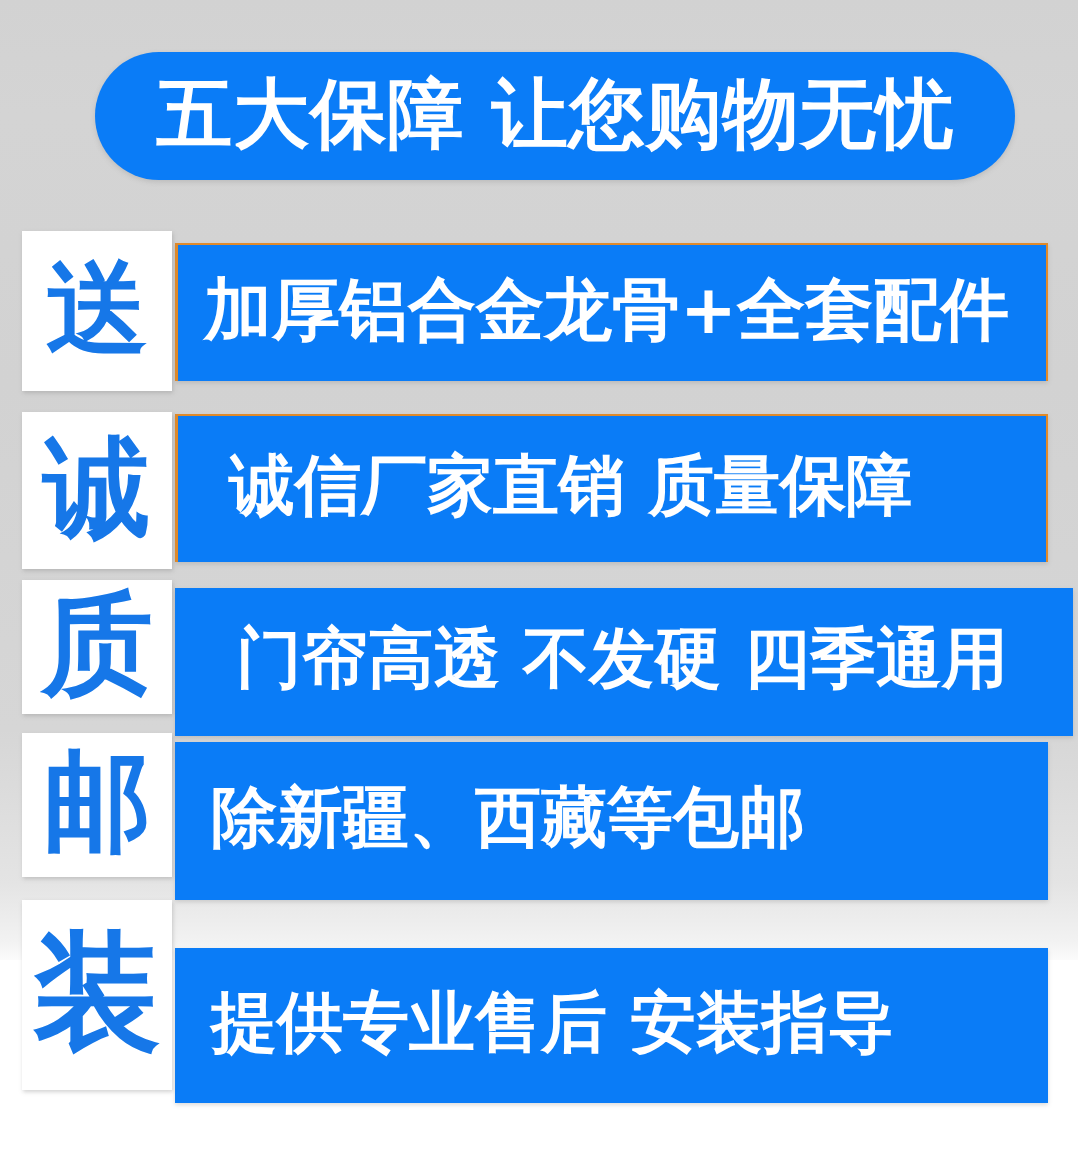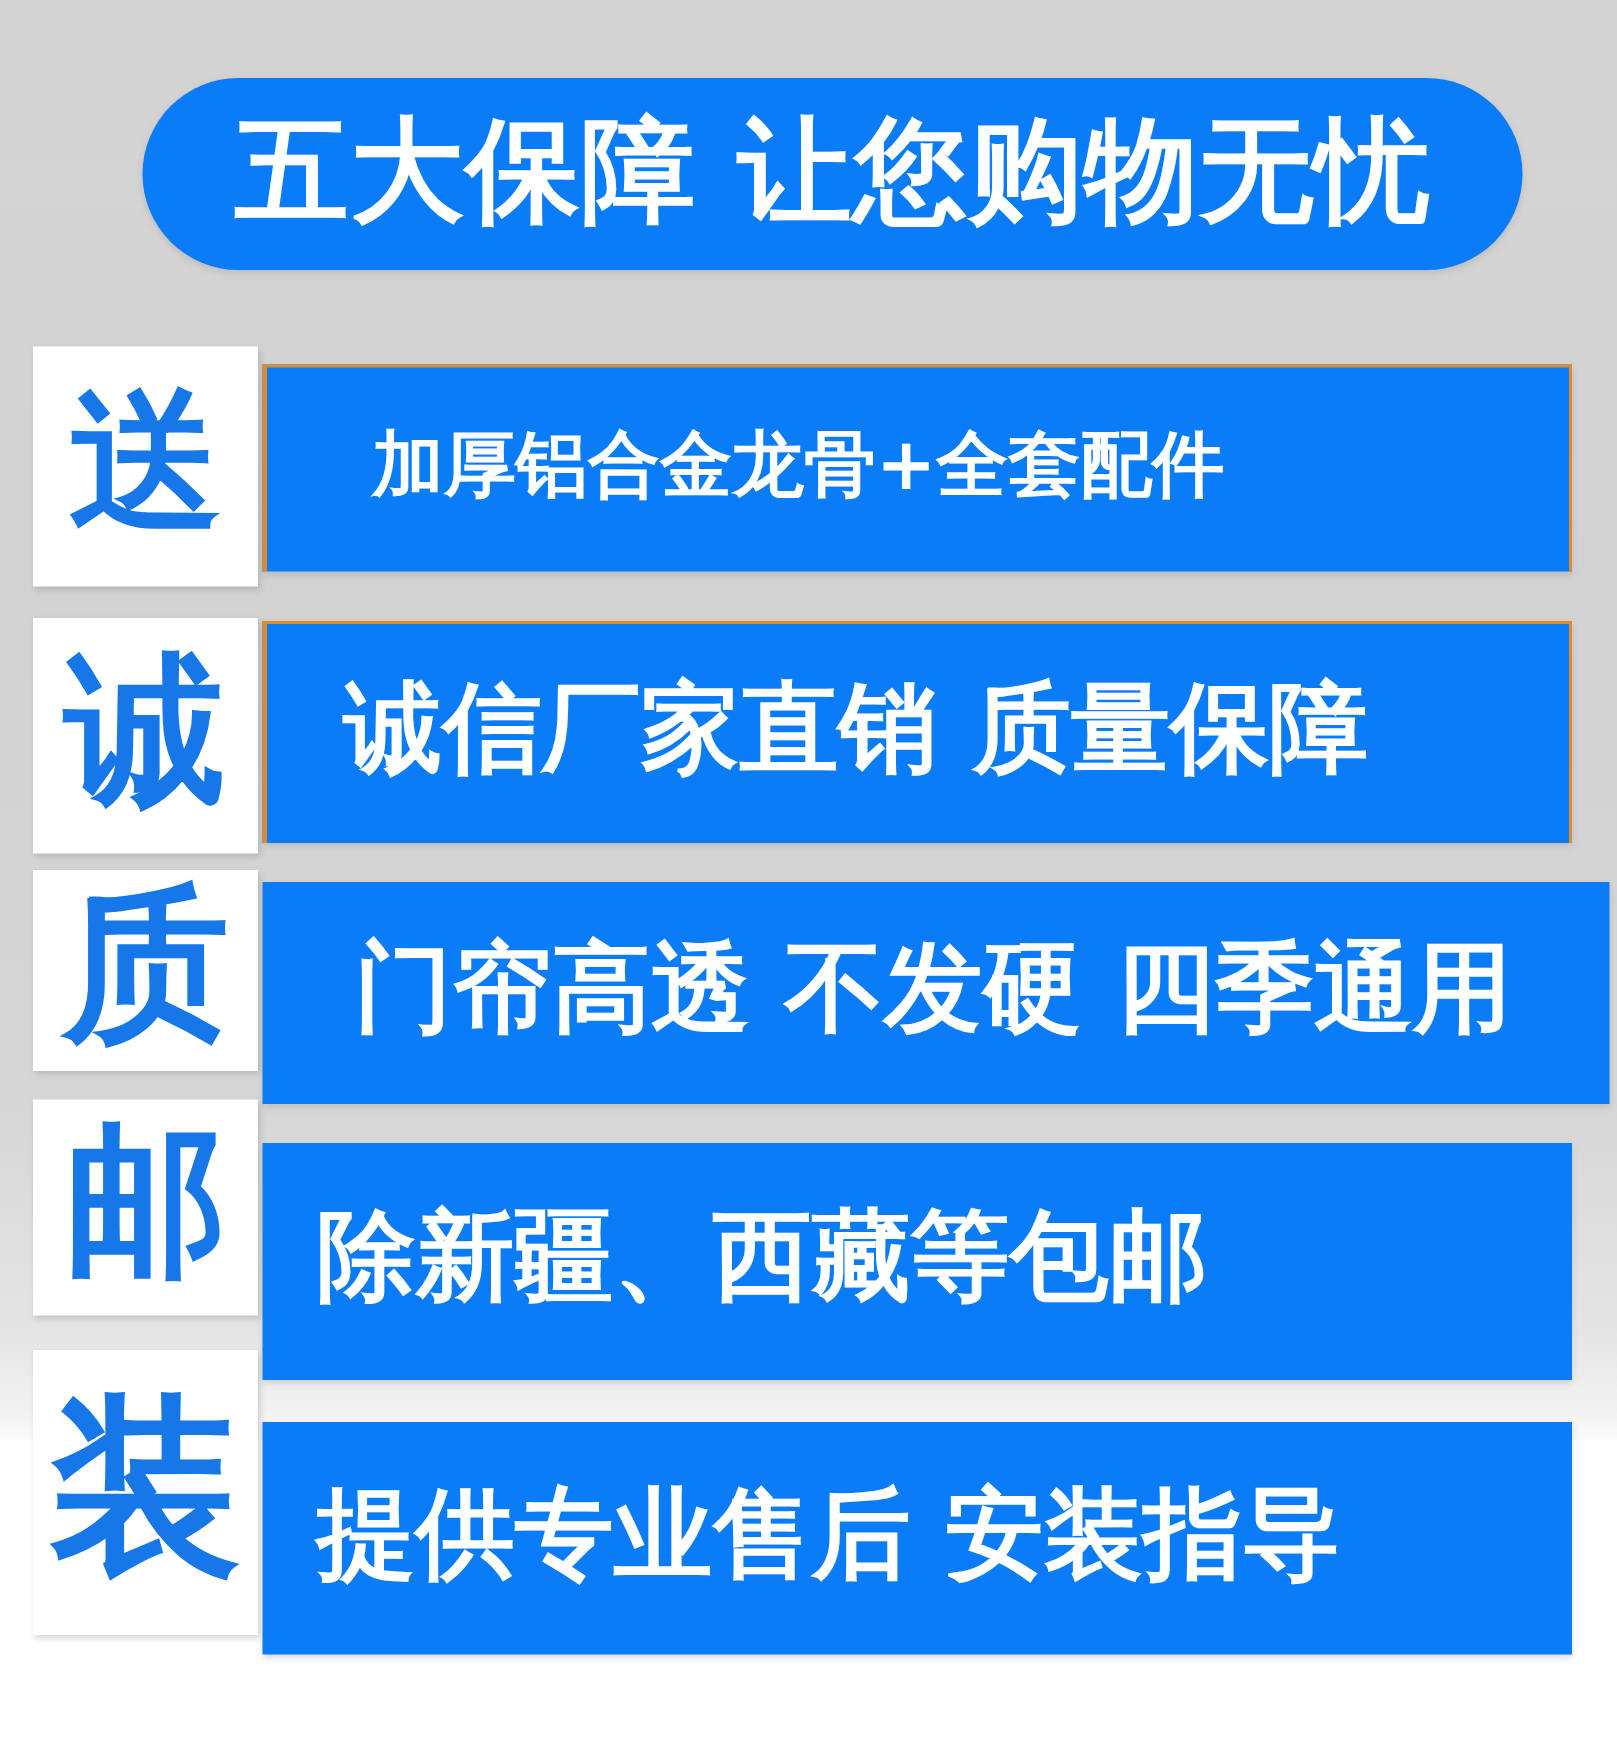--- a/index.html
+++ b/index.html
@@ -101,32 +101,32 @@
     font-weight: bold;
     line-height: 1;
     white-space: nowrap;
     padding-left: 28px;
     transform: translateY(-3px);
   }
 
   
   #row-1 .badge { top: 231px;  height: 160px; }
   #row-1 .bar   { top: 243px;  height: 138px; }
-  #row-1 .bar-text { font-size: 48px; padding-left: 26px; margin-left: 44px; }
+  #row-1 .bar-text { font-size: 68px; padding-left: 26px; }
 
   #row-2 .badge { top: 412px;  height: 157px; }
   #row-2 .bar   { top: 414px;  height: 148px; }
   #row-2 .bar-text { font-size: 66px; padding-left: 51px; }
 
   #row-3 .badge { top: 580px;  height: 134px; }
   #row-3 .bar   { top: 588px;  height: 148px; padding-left: 25px; }
   #row-3 .bar-text { font-size: 66px; padding-left: 36px; }
 
   #row-4 .badge { top: 733px;  height: 144px; }
-  #row-4 .bar   { top: 762px;  height: 158px; }
+  #row-4 .bar   { top: 742px;  height: 158px; }
   #row-4 .bar-text { font-size: 66px; padding-left: 36px; }
 
   #row-5 .badge { top: 900px;  height: 190px; }
   #row-5 .bar   { top: 948px;  height: 155px; }
   #row-5 .bar-text { font-size: 66px; padding-left: 36px; }
 
   #row-3 .badge-char { font-size: 112px; }
   #row-4 .badge-char { font-size: 108px; }
   #row-5 .badge-char { font-size: 128px; }
   #row-1 .badge-char { font-size: 102px; }

